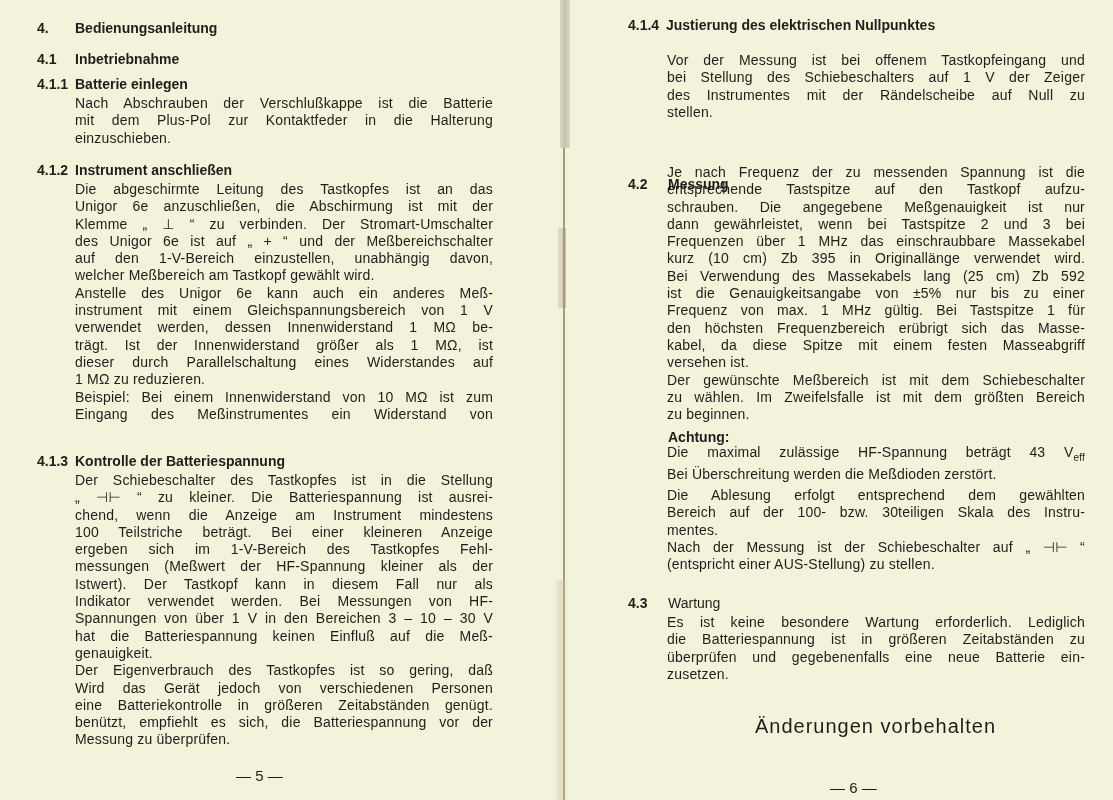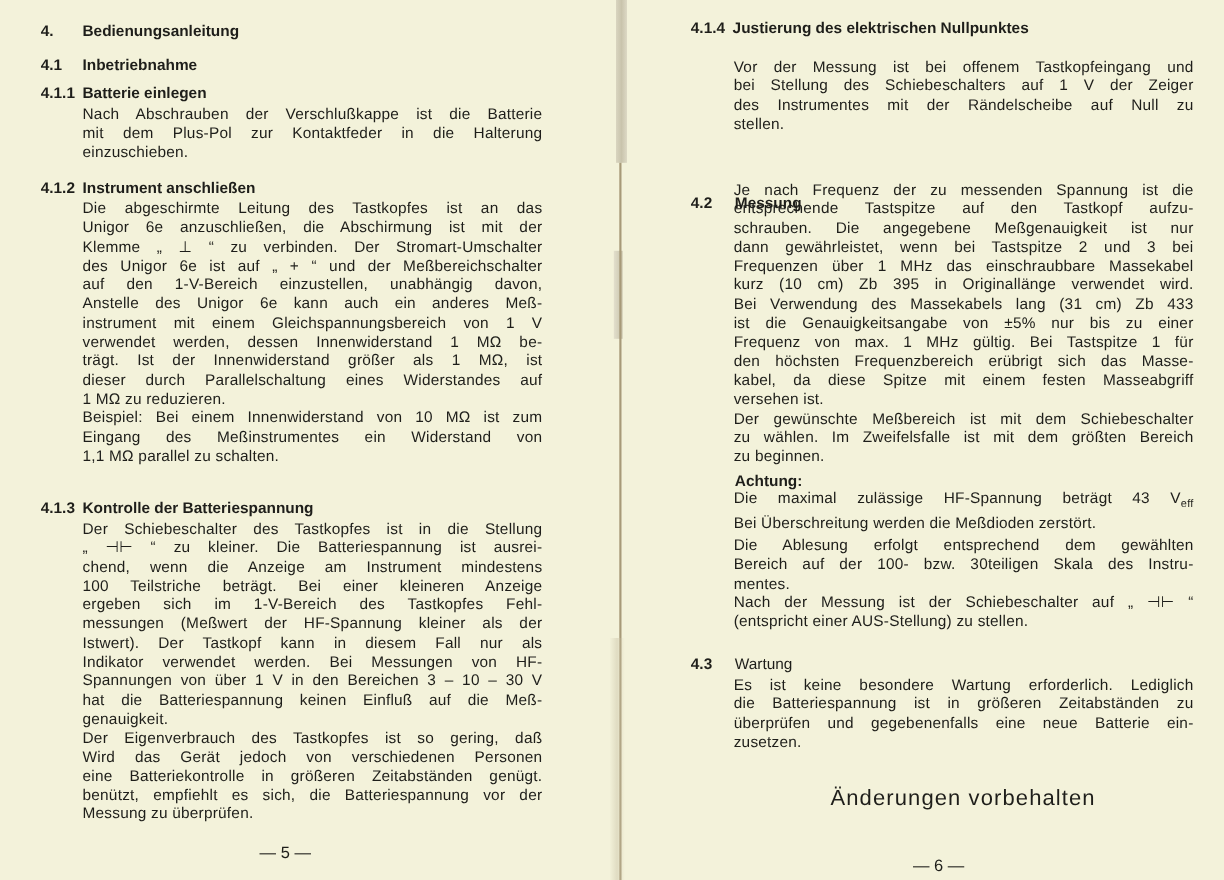--- a/index.html
+++ b/index.html
@@ -53,29 +53,29 @@
 
   <div class="h" style="left:37px;top:162px;">
     <span class="num" style="width:38px">4.1.2</span><span>Instrument anschließen</span>
   </div>
   <div class="p" style="left:75px;top:181px;width:418px;">
       <div>Die abgeschirmte Leitung des Tastkopfes ist an das</div>
       <div>Unigor 6e anzuschließen, die Abschirmung ist mit der</div>
       <div>Klemme „ ⊥ “ zu verbinden. Der Stromart-Umschalter</div>
       <div>des Unigor 6e ist auf „ + “ und der Meßbereichschalter</div>
       <div>auf den 1-V-Bereich einzustellen, unabhängig davon,</div>
+      <div class="last">welcher Meßbereich am Tastkopf gewählt wird.</div>
       <div>Anstelle des Unigor 6e kann auch ein anderes Meß-</div>
       <div>instrument mit einem Gleichspannungsbereich von 1 V</div>
       <div>verwendet werden, dessen Innenwiderstand 1 MΩ be-</div>
       <div>trägt. Ist der Innenwiderstand größer als 1 MΩ, ist</div>
       <div>dieser durch Parallelschaltung eines Widerstandes auf</div>
       <div class="last">1 MΩ zu reduzieren.</div>
       <div>Beispiel: Bei einem Innenwiderstand von 10 MΩ ist zum</div>
       <div>Eingang des Meßinstrumentes ein Widerstand von</div>
-      <div class="last">1,1 MΩ parallel zu schalten.</div>
     </div>
 
   <div class="h" style="left:37px;top:453px;">
     <span class="num" style="width:38px">4.1.3</span><span>Kontrolle der Batteriespannung</span>
   </div>
   <div class="p" style="left:75px;top:472px;width:418px;">
       <div>Der Schiebeschalter des Tastkopfes ist in die Stellung</div>
       <div>„ ⊣⊢ “ zu kleiner. Die Batteriespannung ist ausrei-</div>
       <div>chend, wenn die Anzeige am Instrument mindestens</div>
       <div>100 Teilstriche beträgt. Bei einer kleineren Anzeige</div>
@@ -117,21 +117,21 @@
   <div class="h" style="left:68px;top:146px;margin-top:30px;">
     <span class="num" style="width:40px">4.2</span><span>Messung</span>
   </div>
   <div class="p" style="left:107px;top:164px;width:418px;">
       <div>Je nach Frequenz der zu messenden Spannung ist die</div>
       <div>entsprechende Tastspitze auf den Tastkopf aufzu-</div>
       <div>schrauben. Die angegebene Meßgenauigkeit ist nur</div>
       <div>dann gewährleistet, wenn bei Tastspitze 2 und 3 bei</div>
       <div>Frequenzen über 1 MHz das einschraubbare Massekabel</div>
       <div>kurz (10 cm) Zb 395 in Originallänge verwendet wird.</div>
-      <div>Bei Verwendung des Massekabels lang (31 cm) Zb 433</div>
+      <div>Bei Verwendung des Massekabels lang (25 cm) Zb 592</div>
       <div>ist die Genauigkeitsangabe von ±5% nur bis zu einer</div>
       <div>Frequenz von max. 1 MHz gültig. Bei Tastspitze 1 für</div>
       <div>den höchsten Frequenzbereich erübrigt sich das Masse-</div>
       <div>kabel, da diese Spitze mit einem festen Masseabgriff</div>
       <div class="last">versehen ist.</div>
       <div>Der gewünschte Meßbereich ist mit dem Schiebeschalter</div>
       <div>zu wählen. Im Zweifelsfalle ist mit dem größten Bereich</div>
       <div class="last">zu beginnen.</div>
     </div>
 

